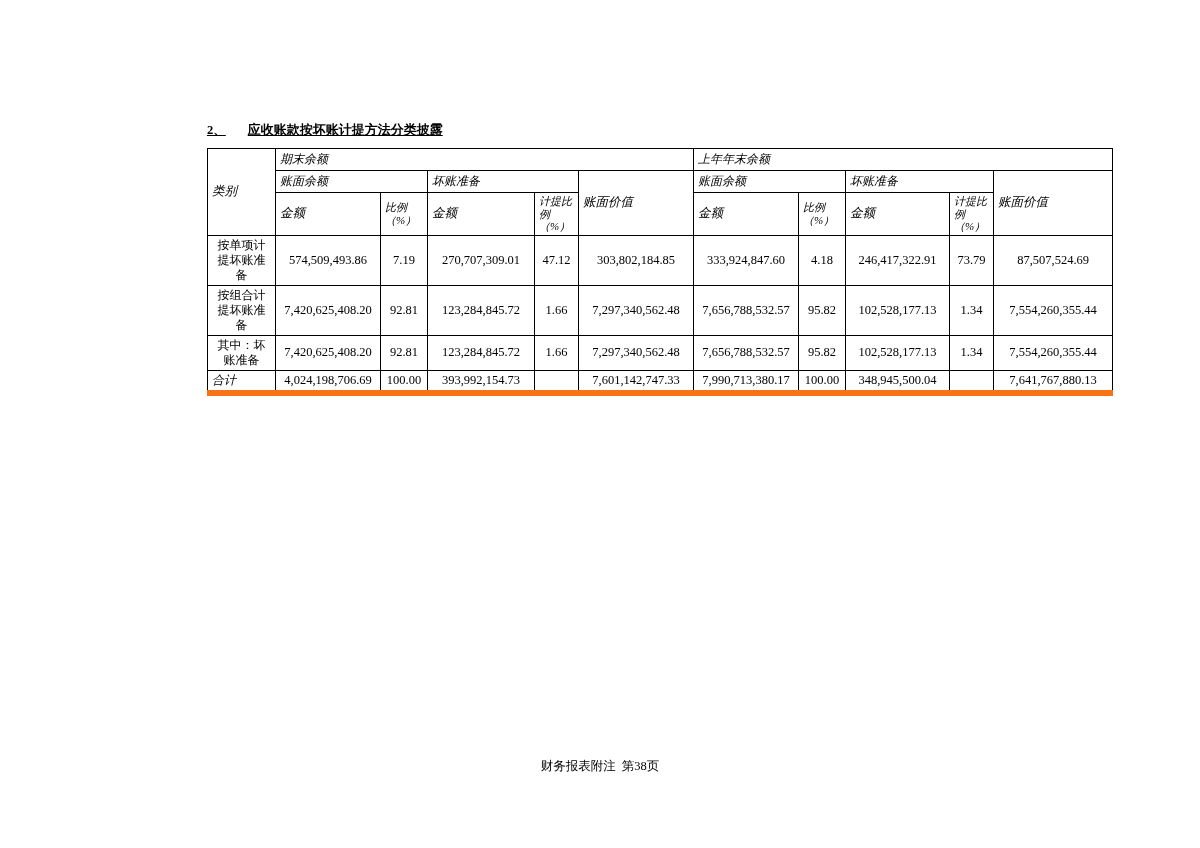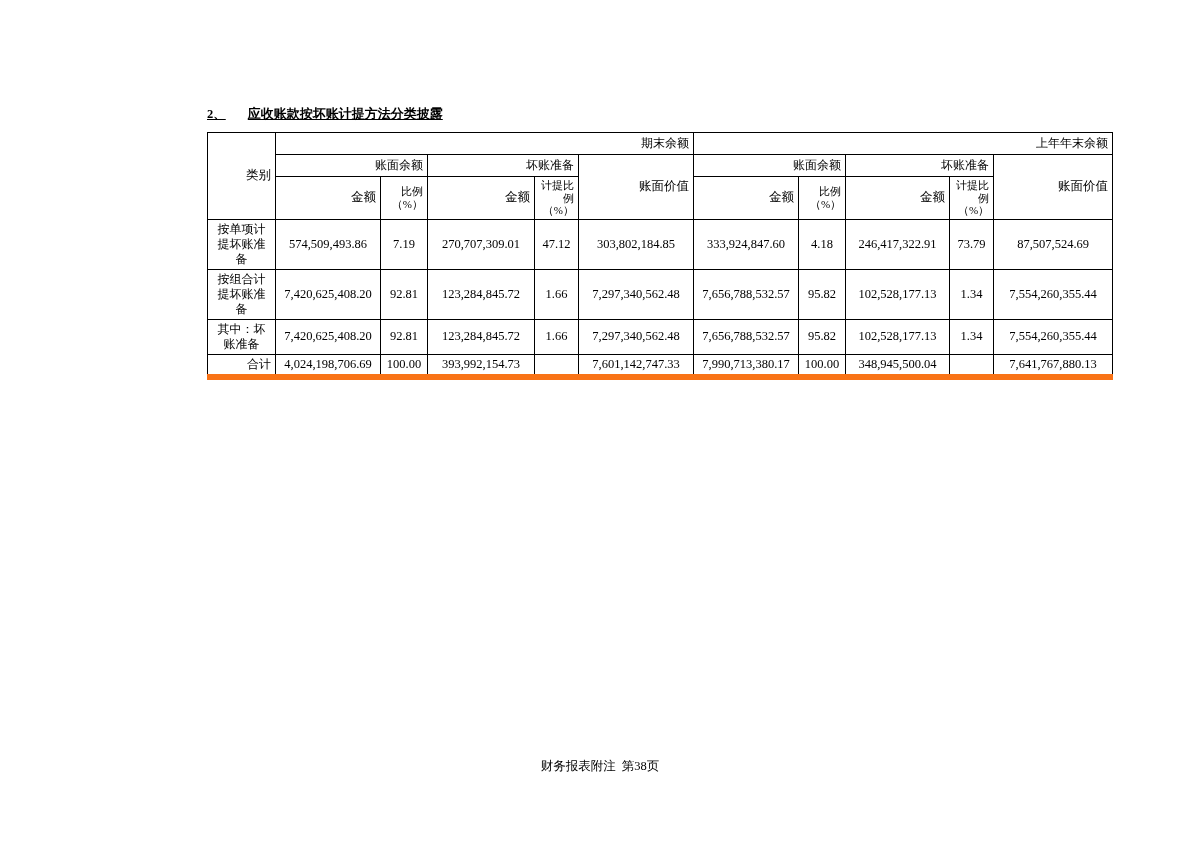--- a/index.html
+++ b/index.html
@@ -14,21 +14,21 @@
     position: relative;
     width: 1200px;
     height: 848px;
     background: #ffffff;
     margin: 0 auto;
     overflow: hidden;
   }
   .doc-body {
     position: absolute;
     left: 175px;
-    top: 105px;
+    top: 121px;
     width: 905px;
     padding-left: 32px;
   }
   .section-heading {
     font-family: "DejaVu Sans", "Liberation Sans", sans-serif;
     font-weight: bold;
     font-size: 13px;
     color: #000;
     margin-bottom: 9px;
     white-space: nowrap;
@@ -52,21 +52,21 @@
     padding: 2px 4px;
     font-weight: normal;
     vertical-align: middle;
   }
   .topline td, .topline th {
     border-top: 2px solid #000;
   }
   tr.total td {
     border-bottom: 6px solid #f97316;
   }
-  .ctr { text-align: right; }
+  .ctr { text-align: left; font-style: italic; }
   .rgt { text-align: center; }
   .lft { text-align: center; }
   .cat {
     font-family: "DejaVu Sans", "Liberation Sans", sans-serif;
     font-weight: bold;
     font-size: 12px;
     line-height: 1.25;
   }
   .hdr-cn {
     font-family: "DejaVu Sans", "Liberation Sans", sans-serif;

